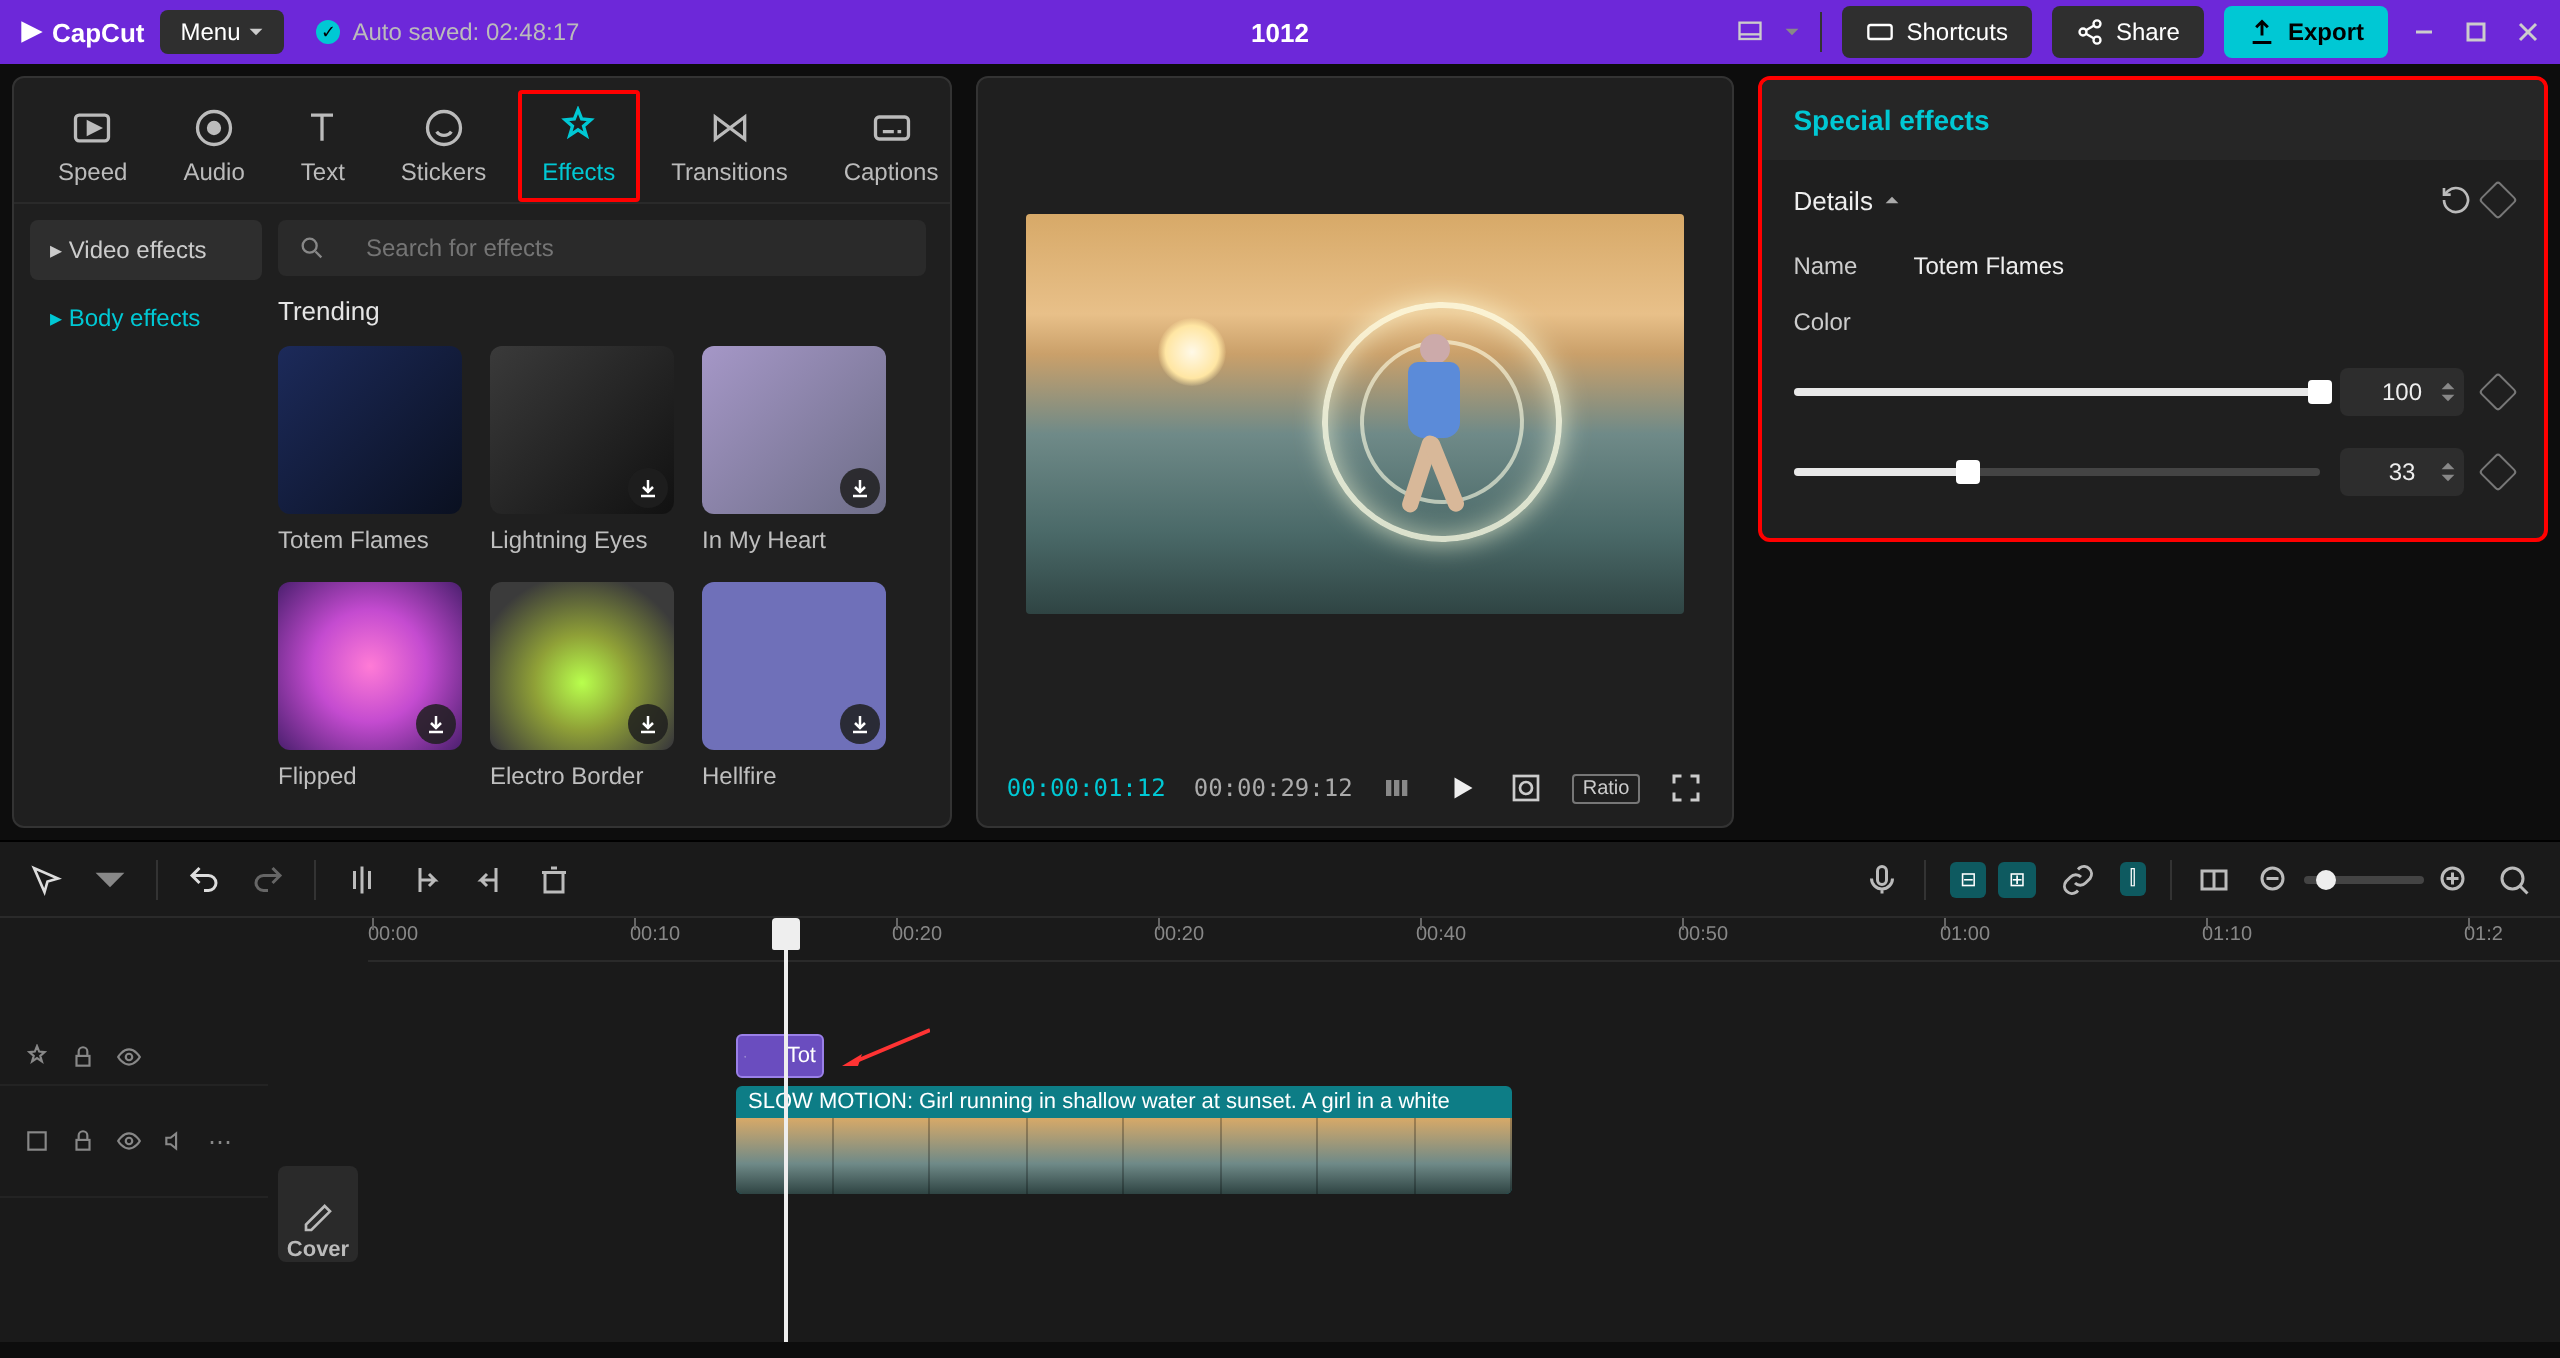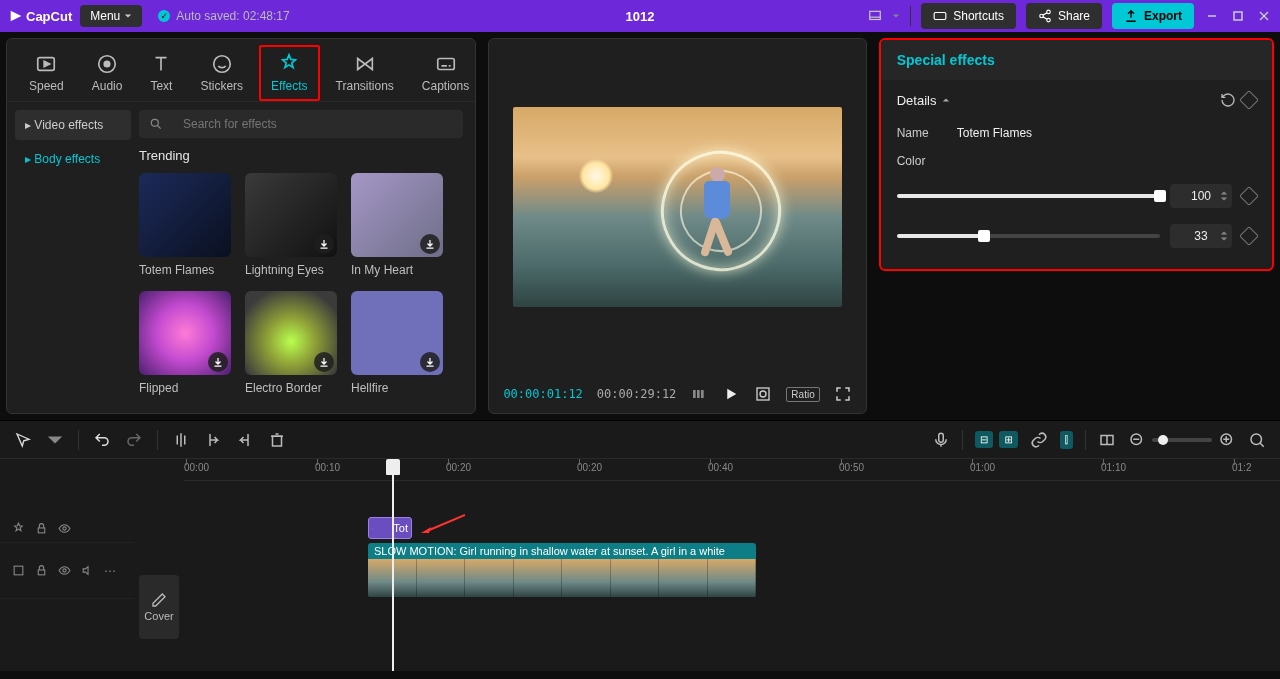--- a/index.html
+++ b/index.html
@@ -87,21 +87,21 @@
 .zoom { display:flex; align-items:center; gap:6px; }
 .zoom .bar { width:60px; height:4px; background:#444; border-radius:2px; position:relative; }
 .zoom .bar .k { position:absolute; left:18%; top:50%; width:10px; height:10px; background:#eee; border-radius:50%; transform:translate(-50%,-50%); }
 .ruler { height:22px; position:relative; margin-left:184px; border-bottom:1px solid #2a2a2a; }
 .rlabel { position:absolute; top:3px; font-size:10px; color:#888; }
 .rlabel::before { content:""; position:absolute; left:2px; top:-3px; width:1px; height:6px; background:#666; }
 .tracks { flex:1; position:relative; display:flex; }
 .trackhead { width:134px; display:flex; flex-direction:column; }
 .trackhead .row { height:28px; display:flex; align-items:center; gap:10px; padding:0 12px; color:#888; border-bottom:1px solid #232323; }
 .trackhead .row.big { height:56px; }
-.coverbtn { width:40px; height:64px; background:#2a2a2a; border-radius:4px; display:flex; flex-direction:column; align-items:center; justify-content:center; gap:2px; }
+.coverbtn { width:40px; height:48px; background:#2a2a2a; border-radius:4px; display:flex; flex-direction:column; align-items:center; justify-content:flex-end; gap:2px;font-weight:bold; }
 .trackarea { flex:1; position:relative; }
 .playhead-flag { position:absolute; left:202px; top:-22px; width:14px; height:16px; background:#eee; border-radius:2px 2px 1px 1px; z-index:5; }
 .playhead { position:absolute; left:208px; top:-6px; bottom:0; width:2px; background:#eee; z-index:5; }
 .effectclip { position:absolute; left:184px; top:36px; width:44px; height:22px; background:#6a4dbf; border:1px solid #9a80e8; border-radius:3px; display:flex; align-items:center; padding:0 3px; gap:20px; color:#fff; font-size:11px; overflow:hidden; }
 .videoclip { position:absolute; left:184px; top:62px; height:54px; width:388px; background:#0d7d86; border-radius:3px; overflow:hidden; }
 .videoclip .label { position:absolute; left:6px; top:2px; color:#fff; font-size:11px; white-space:nowrap; }
 .videoclip .thumbs { position:absolute; left:0; top:16px; right:0; bottom:0; display:flex; }
 .videoclip .thumbs div { flex:1; background:linear-gradient(180deg,#d7a968 0%,#6f8a88 60%,#2f4443 100%); border-right:1px solid rgba(0,0,0,.25); }
 .arrow { position:absolute; left:237px; top:32px; width:44px; height:20px; z-index:6; }
 .smallicon { width:14px; height:14px; }

